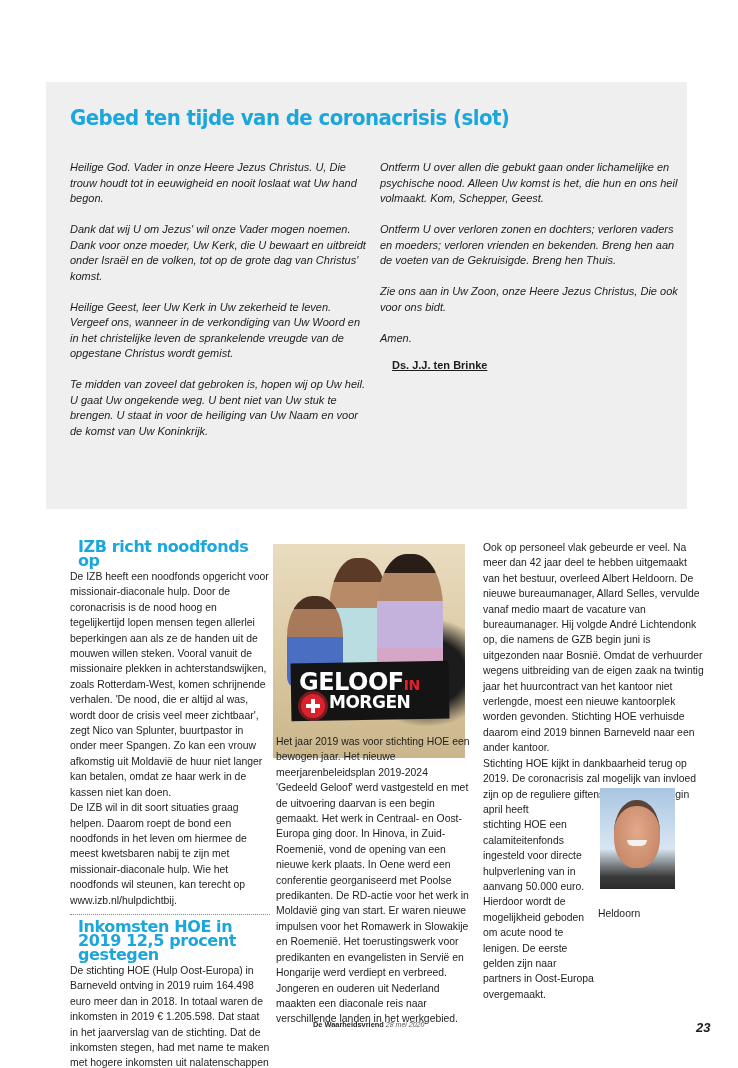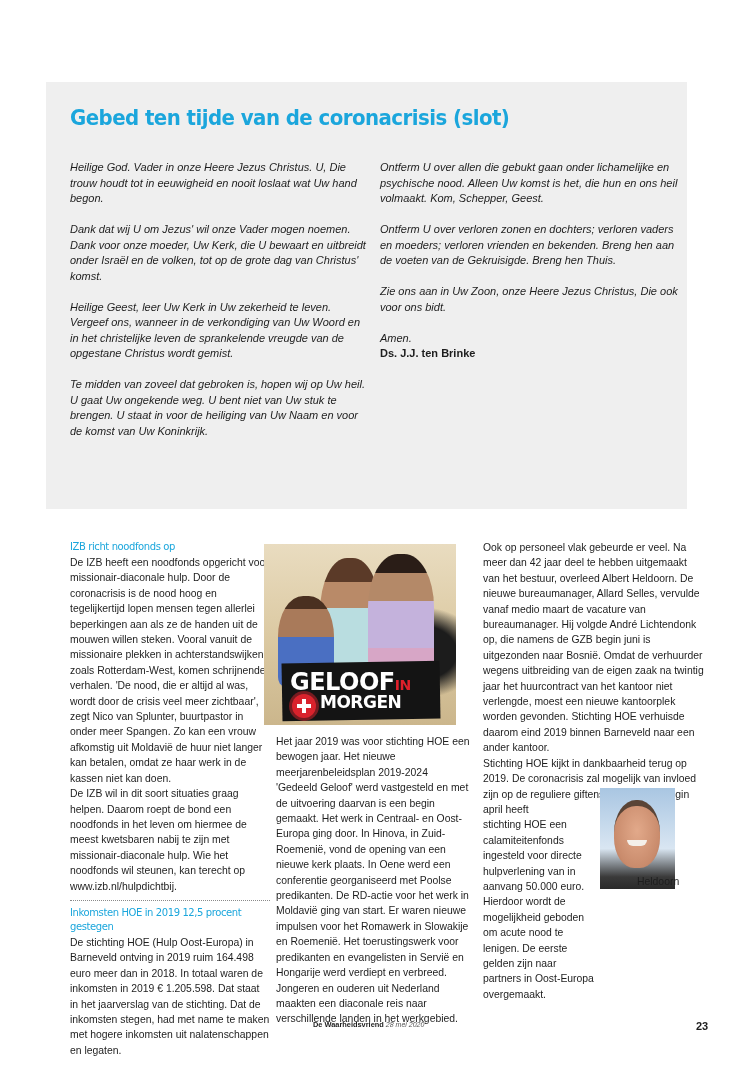--- a/index.html
+++ b/index.html
@@ -17,41 +17,41 @@
     color: #1ba6dc; letter-spacing: -0.6px; transform: scaleX(0.92); transform-origin: left;
     white-space: nowrap;
   }
   .prayer-col {
     position: absolute; top: 78px; width: 300px;
     font-size: 11px; line-height: 15.5px; font-style: italic; color: #1d1d1d;
   }
   .prayer-col.left { left: 24px; }
   .prayer-col.right { left: 334px; width: 300px; }
   .prayer-col p { margin: 0 0 15.5px 0; }
-  .prayer-col .sig { font-style: normal; font-weight: bold; margin: 0; }
+  .prayer-col .sig { font-style: normal; font-weight: bold; margin: 12px; text-decoration: underline; }
   .prayer-col .amen { margin: 0; }
 
   .col {
     position: absolute; font-size: 10.4px; line-height: 15.4px; color: #1d1d1d;
   }
   .col p { margin: 0; }
   .col-1 { left: 70px; top: 540px; width: 200px; }
   .col-2 { left: 276px; top: 734px; width: 196px; }
   .col-3 { left: 483px; top: 540px; width: 222px; }
 
   .headline {
-    font-family: "DejaVu Sans", sans-serif; font-weight: normal; color: #1ba6dc;
-    font-size: 10px; line-height: 14px; letter-spacing: -0.4px; margin: 0 0 1px 0;
+    font-family: "DejaVu Sans", sans-serif; font-weight: bold; color: #1ba6dc;
+    font-size: 16px; line-height: 14px; letter-spacing: -0.4px; margin: 0 0 1px 8px;
   }
   .dotted-sep {
     border-top: 1.5px dotted #8a8a8a; margin: 6px 0 5px 0; height: 0;
   }
 
   .photo-main {
-    position: absolute; left: 264px; top: 544px; width: 192px; height: 181px;
+    position: absolute; left: 273px; top: 544px; width: 192px; height: 214px;
     background:
       radial-gradient(ellipse at 80% 60%, #1c1c1c 0 18%, transparent 30%),
       linear-gradient(180deg, #e9dcc0 0%, #dccaa3 50%, #cbb68c 100%);
     overflow: hidden;
   }
   .photo-main .fig {
     position: absolute; border-radius: 45% 45% 10% 10%;
   }
   .photo-main .mother { left: 56px; top: 14px; width: 60px; height: 120px; background: linear-gradient(#5b3a28 0 20%, #b98a68 20% 42%, #b9dde0 42% 100%); }
   .photo-main .boy { left: 14px; top: 52px; width: 56px; height: 90px; background: linear-gradient(#4a3020 0 14%, #a97a5a 14% 46%, #4a6fc2 46% 100%); }
@@ -86,30 +86,30 @@
   }
   .portrait .face {
     position: absolute; left: 14px; top: 12px; width: 46px; height: 62px; border-radius: 48% 48% 44% 44%;
     background: radial-gradient(ellipse at 50% 40%, #e2a98a 0%, #c98b6c 70%, #a86a4f 100%);
     border-top: 6px solid #5a4436;
   }
   .portrait .smile {
     position: absolute; left: 27px; top: 52px; width: 20px; height: 6px; border-radius: 0 0 10px 10px; background: #f4f0ea;
   }
   .caption {
-    position: absolute; left: 598px; top: 876px; font-size: 10.4px; color: #1d1d1d; margin-left: 39px;
+    position: absolute; left: 598px; top: 908px; font-size: 10.4px; color: #1d1d1d;
   }
 
   .footer-pub {
     position: absolute; left: 313px; top: 1020px; font-size: 7.4px; color: #1d1d1d; white-space: nowrap;
   }
   .footer-pub .name { font-weight: bold; }
   .footer-pub .date { font-style: italic; color: #555; font-size: 7px; }
   .footer-page {
-    position: absolute; left: 696px; top: 1020px; font-size: 11px; font-weight: bold; color: #1d1d1d;
+    position: absolute; left: 696px; top: 1020px; font-size: 13px; font-weight: bold; color: #1d1d1d; font-style: italic;
   }
 </style>
 </head>
 <body>
 
 <section class="prayer-box">
   <h1 class="prayer-title">Gebed ten tijde van de coronacrisis (slot)</h1>
   <div class="prayer-col left">
     <p>Heilige God. Vader in onze Heere Jezus Christus. U, Die trouw houdt tot in eeuwigheid en nooit loslaat wat Uw hand begon.</p>
     <p>Dank dat wij U om Jezus' wil onze Vader mogen noemen. Dank voor onze moeder, Uw Kerk, die U bewaart en uitbreidt onder Israël en de volken, tot op de grote dag van Christus' komst.</p>

